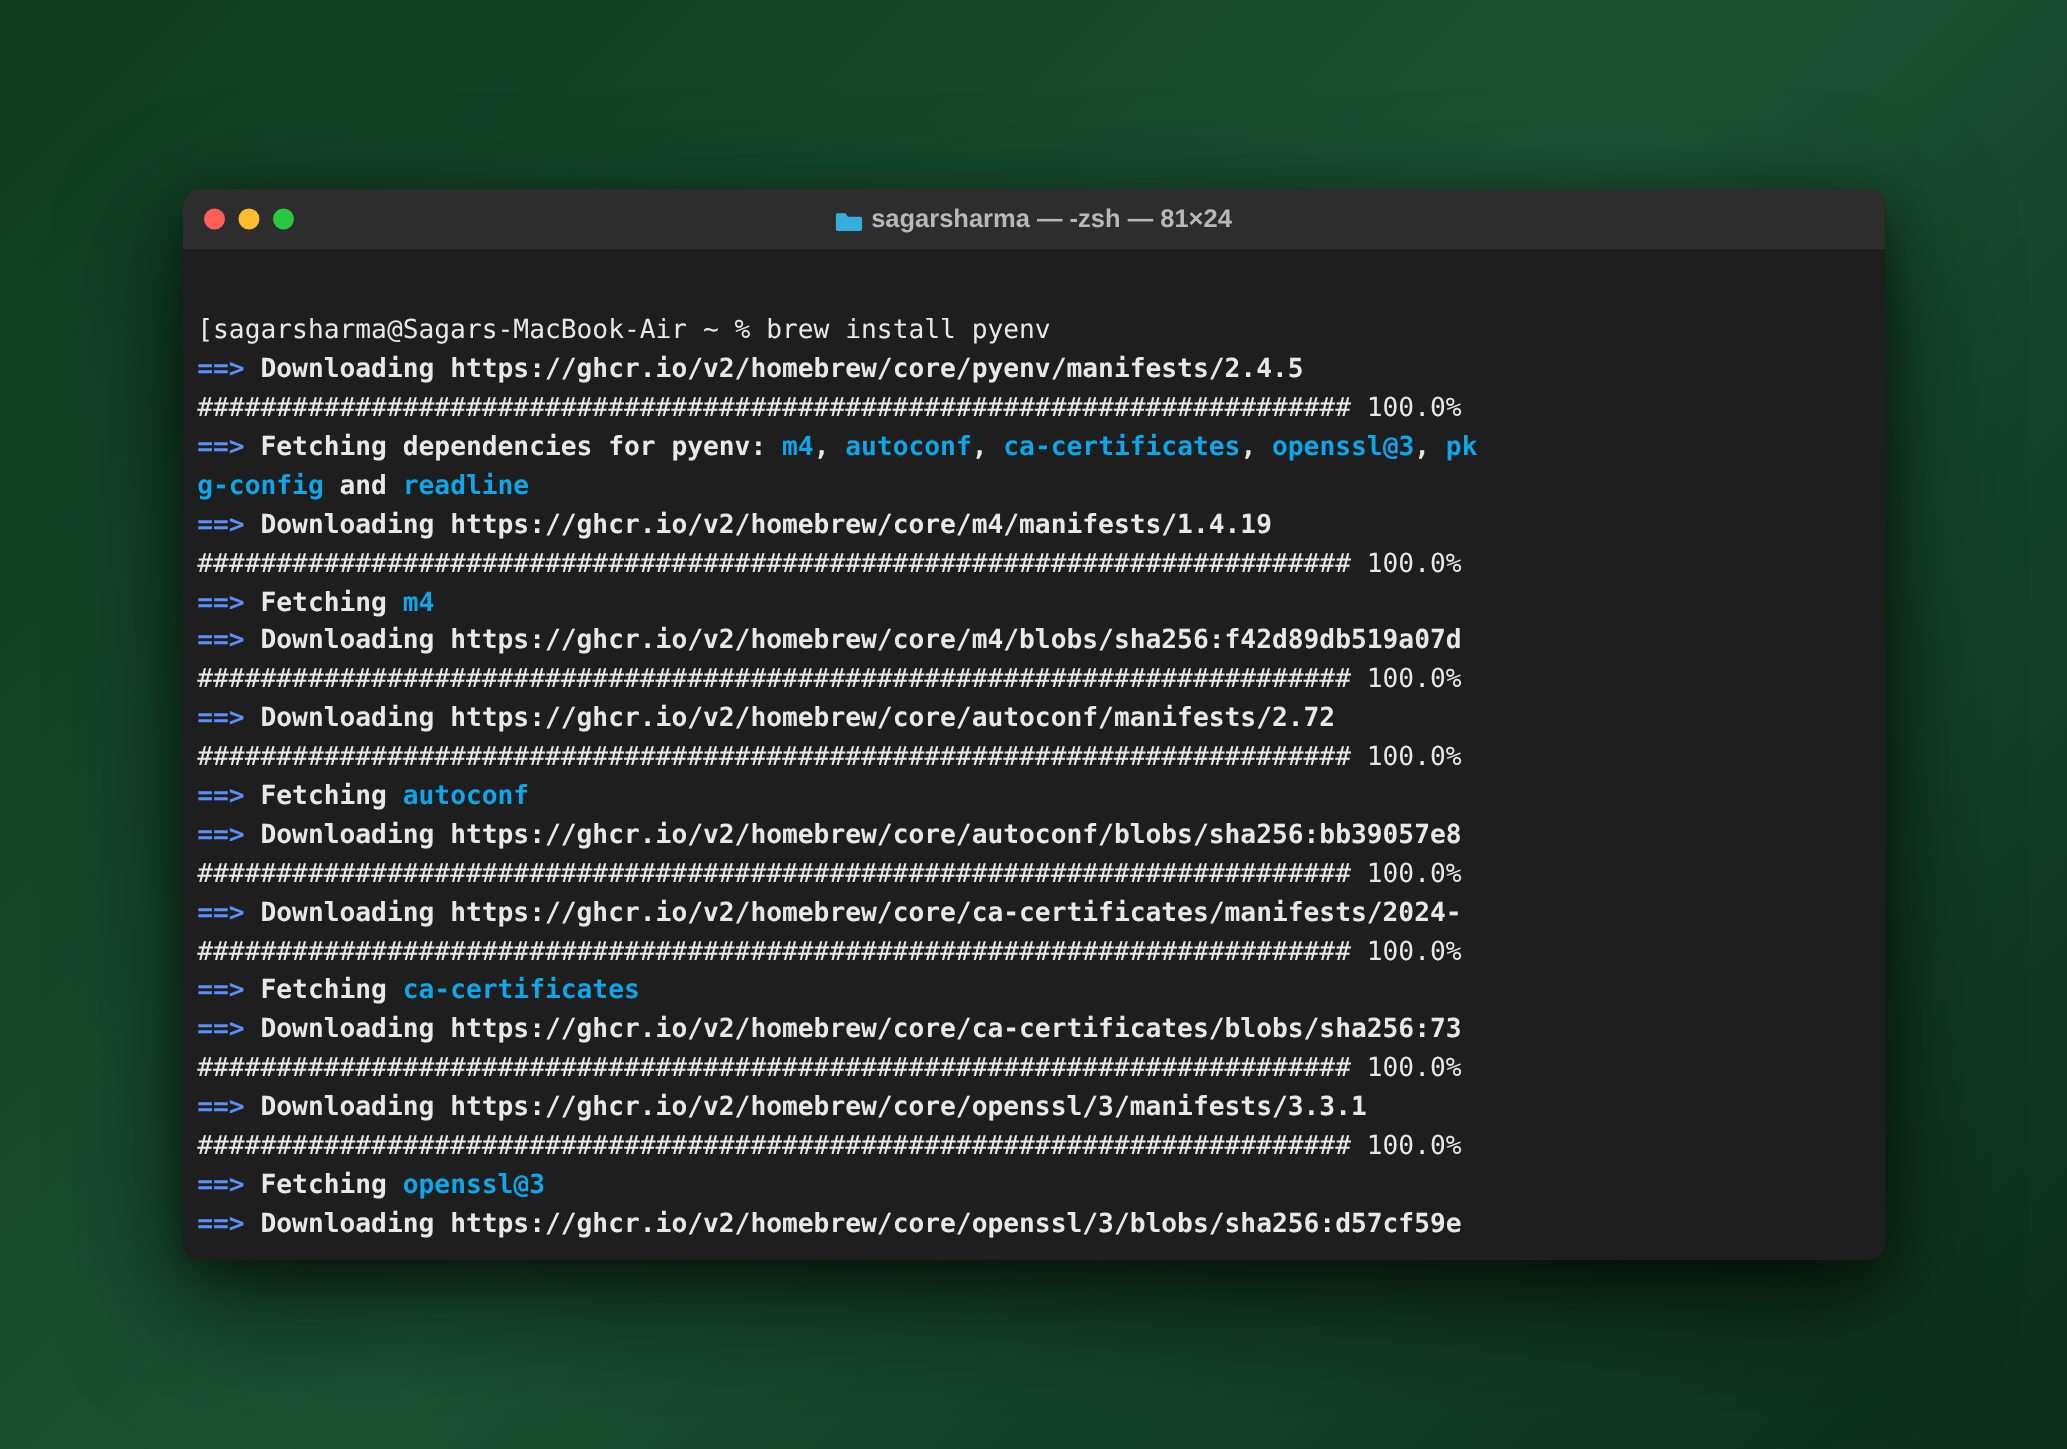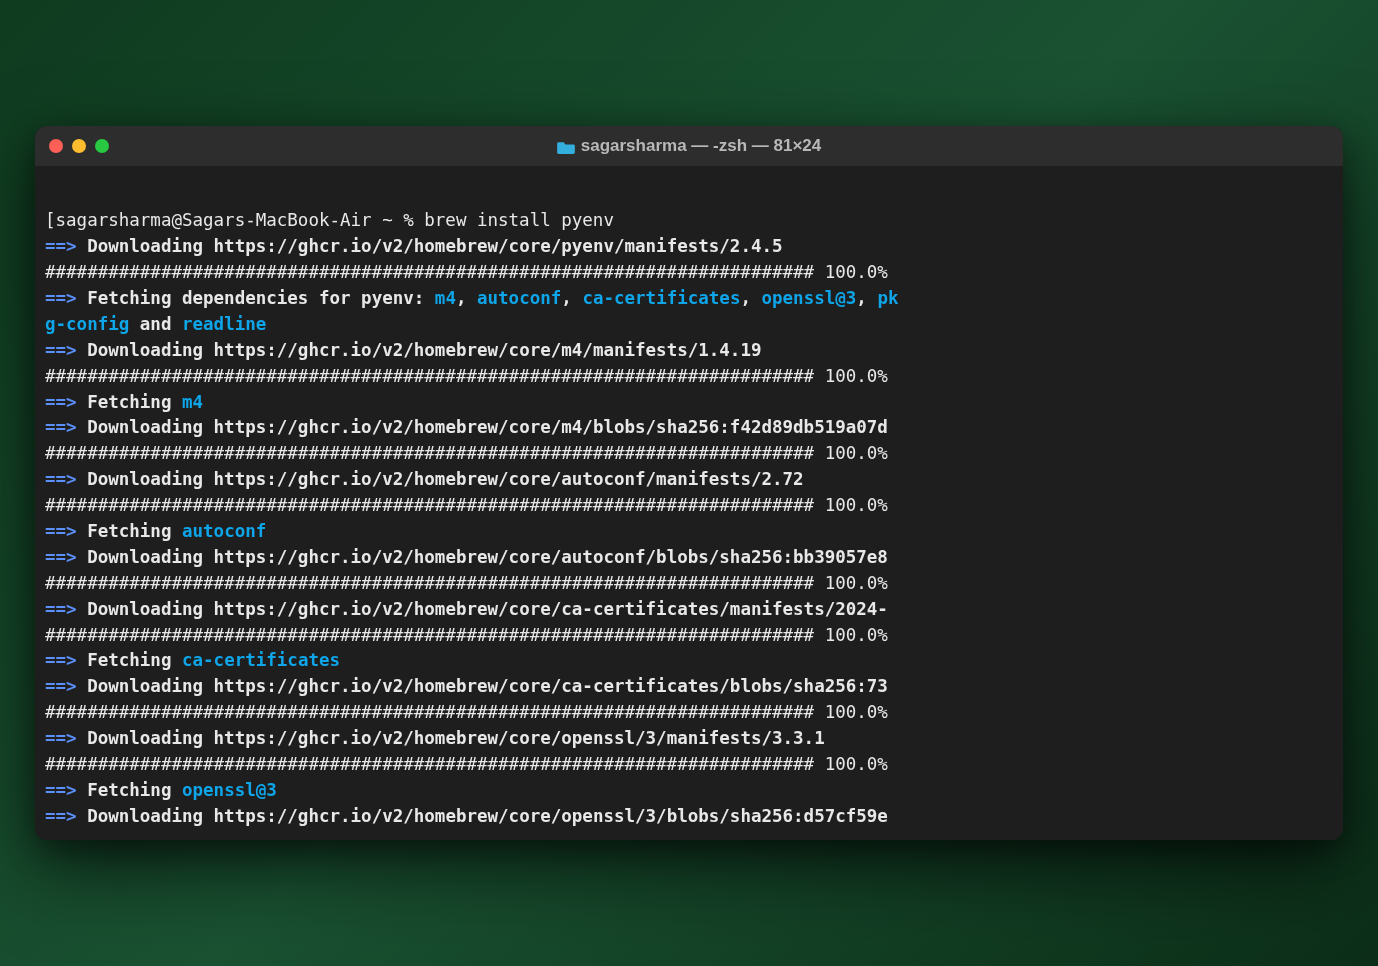--- a/index.html
+++ b/index.html
@@ -2,21 +2,21 @@
 <html><head>
 <meta charset="utf-8">
 <style>
   html,body{margin:0;padding:0;height:100%;}
   body{
     background:linear-gradient(135deg,#0f3b1f 0%,#1a5232 50%,#0c2e18 100%);
     display:flex;align-items:center;justify-content:center;
     font-family:ui-monospace,Menlo,Monaco,"SF Mono",Consolas,monospace;
   }
   .window{
-    width:1308px;
+    width:1135px;
     background:#1e1e1e;
     border-radius:12px;
     box-shadow:0 30px 80px rgba(0,0,0,0.6),0 10px 30px rgba(0,0,0,0.4);
     overflow:hidden;
   }
   .titlebar{
     height:40px;
     background:#2d2d2d;
     display:flex;align-items:center;
     padding:0 14px;

